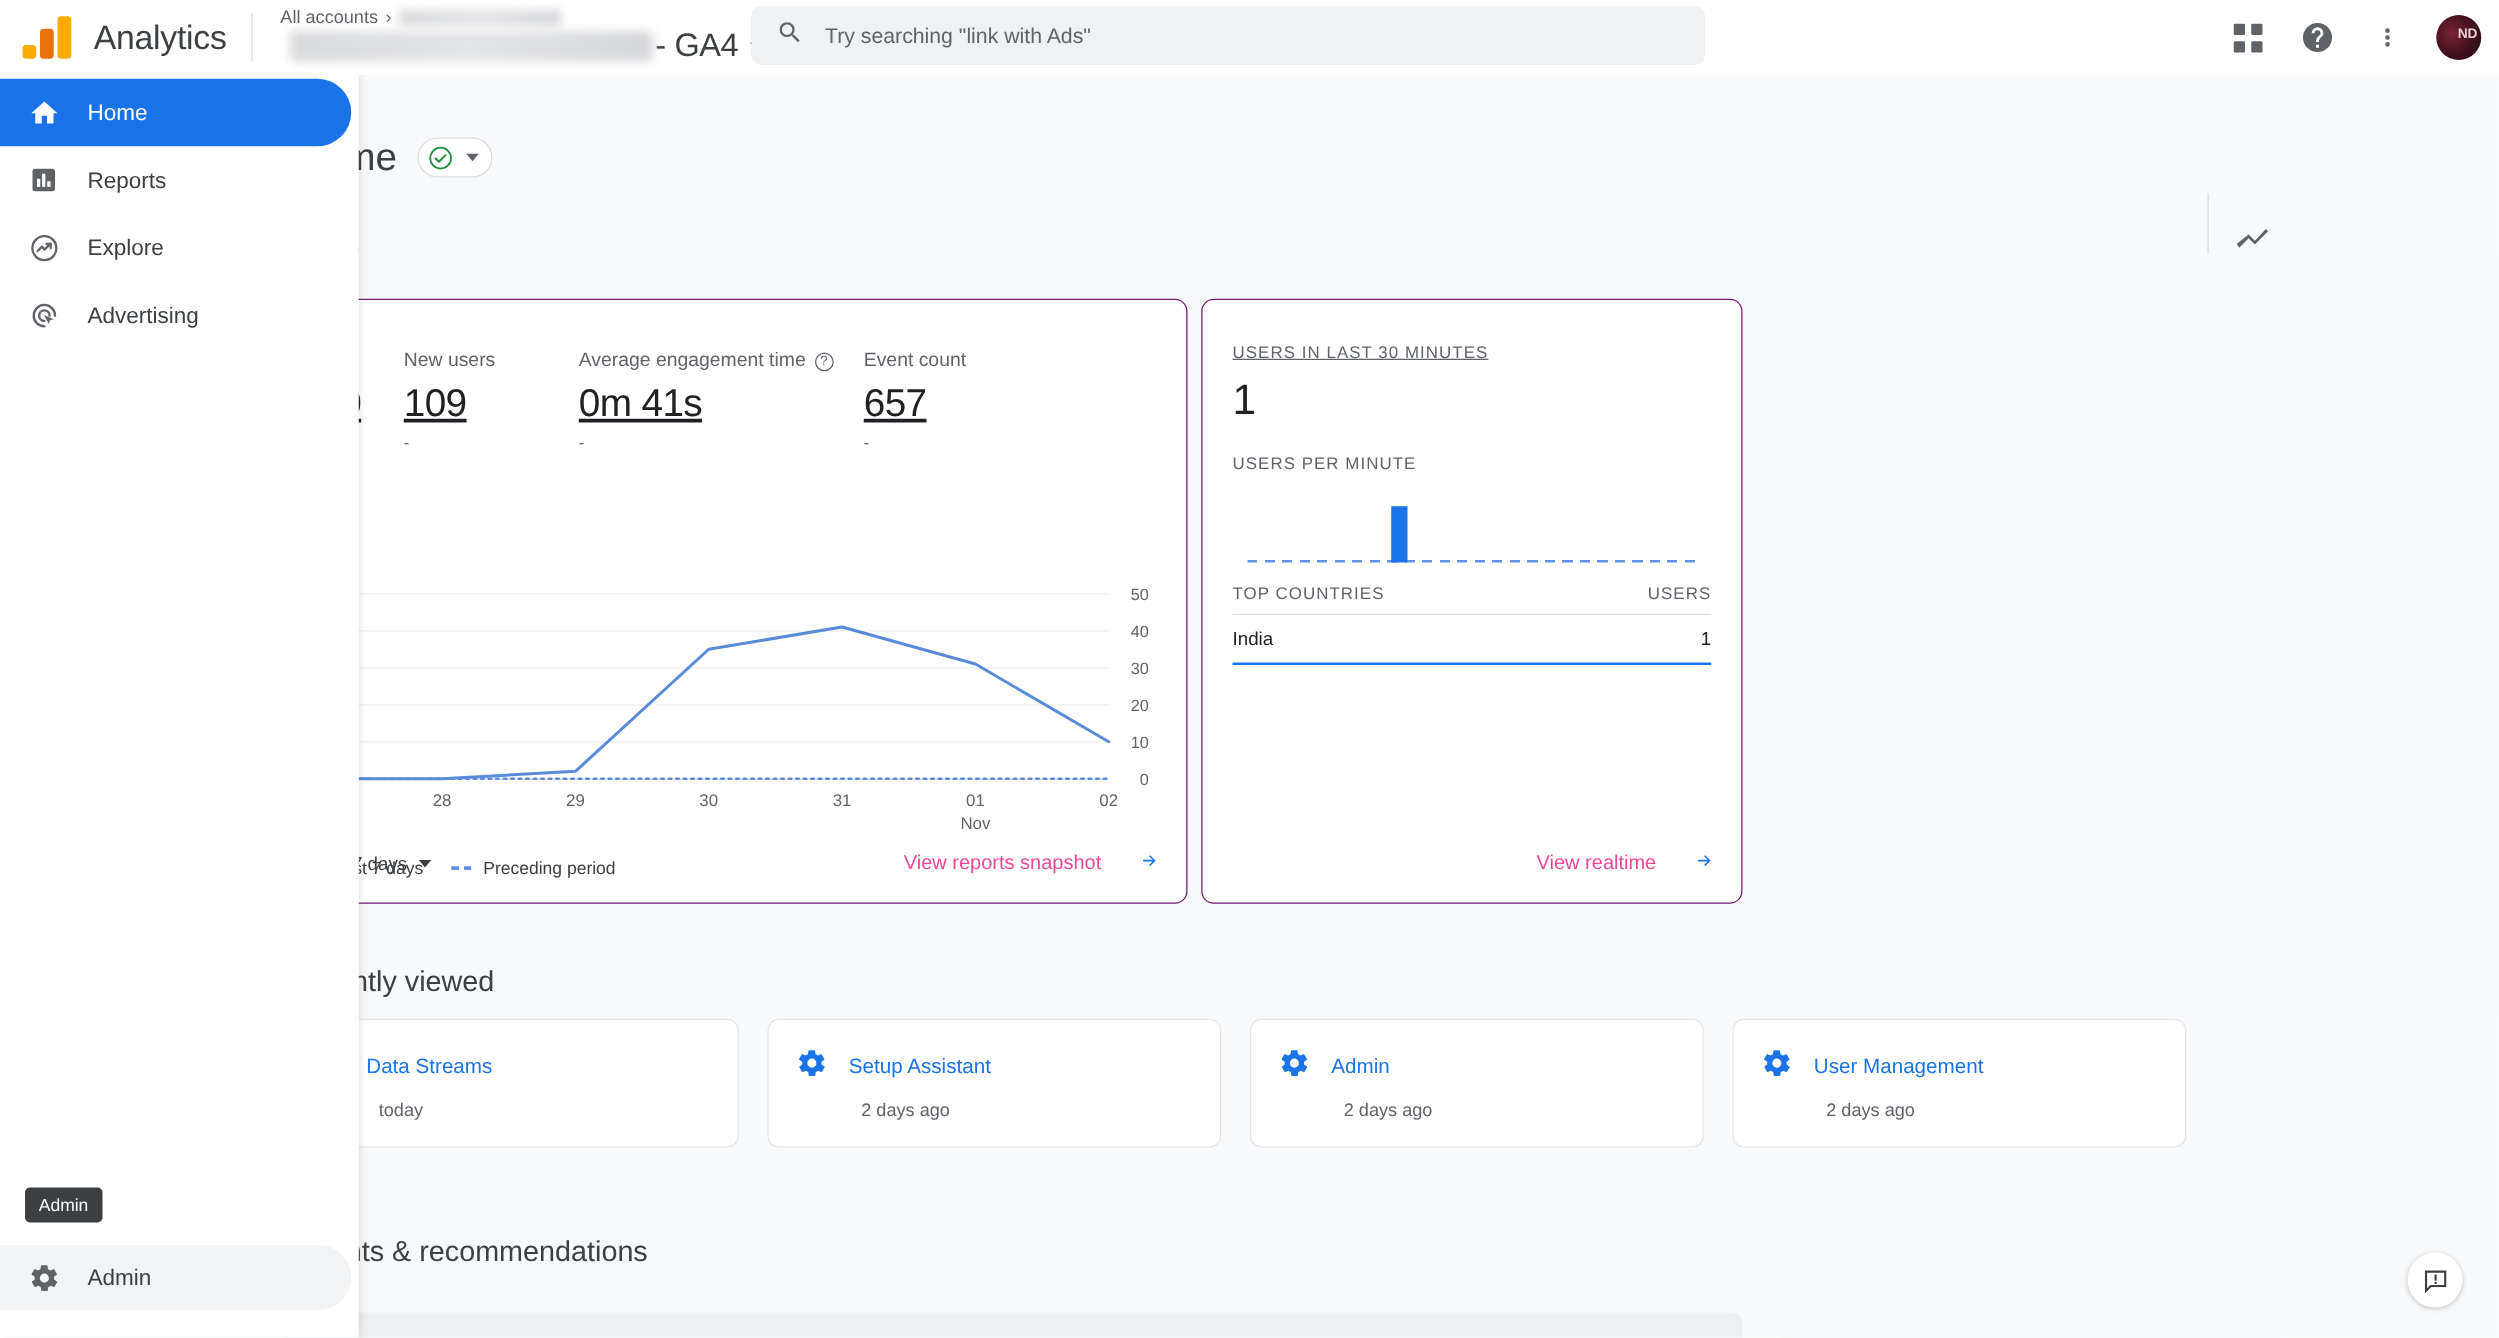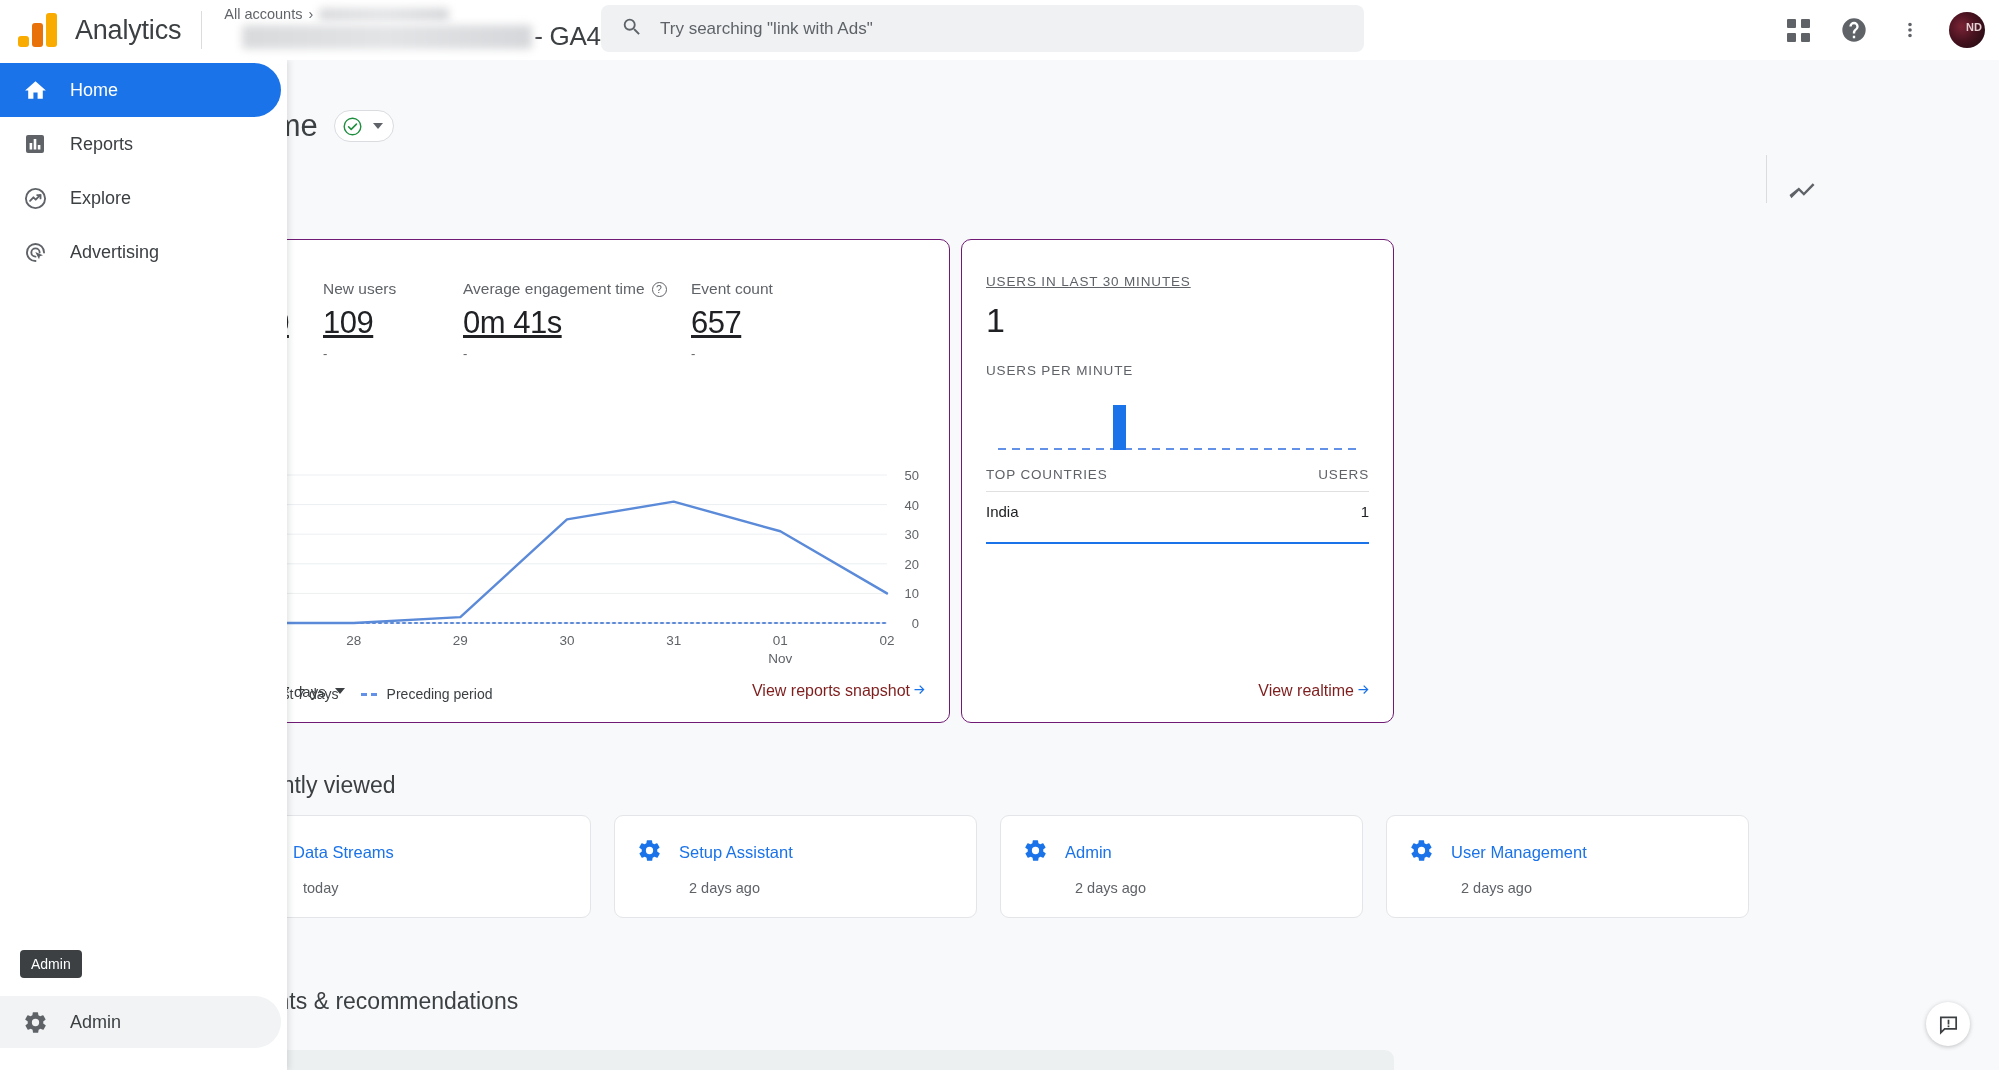--- a/index.html
+++ b/index.html
@@ -21,21 +21,21 @@
   .b1 { width: 11px; height: 11px; background: #F9AB00; border-radius: 50%; }
   .b2 { width: 11px; height: 24px; background: #E8710A; }
   .b3 { width: 11px; height: 34px; background: #F9AB00; }
   .brand-name { font-size: 27px; color: #3c4043; margin-left: 18px; letter-spacing: -0.2px; }
   .vdiv { width: 1px; height: 38px; background: #dadce0; margin-left: 20px; }
 
   .acct-wrap { margin-left: 22px; position: relative; height: 60px; width: 420px; }
   .acct-breadcrumb { position: absolute; top: 6px; left: 0; font-size: 14.5px; color: #5f6368; display: flex; align-items: center; gap: 6px; }
   .blurred { background: linear-gradient(90deg,#d9dadc,#e3e4e6,#d6d7da); filter: blur(4px); border-radius: 3px; display: inline-block; }
   .bc-blur { width: 130px; height: 13px; }
-  .acct-title { position: absolute; top: 21px; left: 18px; display: flex; align-items: center; font-size: 26px; color: #3c4043; text-align: center; }
+  .acct-title { position: absolute; top: 21px; left: 8px; display: flex; align-items: center; font-size: 26px; color: #3c4043; text-align: center; }
   .title-blur { width: 290px; height: 24px; margin-right: 2px; }
   .acct-suffix { font-size: 26px; color: #3c4043; letter-spacing: -0.3px; }
   .caret-down { width: 0; height: 0; border-left: 5px solid transparent; border-right: 5px solid transparent; border-top: 6px solid #3c4043; margin-left: 9px; }
 
   .searchbar {
     position: absolute; left: 601px; top: 5px; width: 763px; height: 47px;
     background: #eff1f3; border-radius: 8px; display: flex; align-items: center;
   }
   .searchbar .sicon { margin-left: 20px; color: #5f6368; }
   .searchbar input {
@@ -113,35 +113,35 @@
   .chart-legend { position: absolute; left: 12px; top: 446px; display: flex; gap: 22px; align-items: center; font-size: 14px; color: #3c4043; }
   .lg { display: flex; align-items: center; gap: 8px; }
   .lg-solid { width: 18px; height: 3px; background: #6391e8; border-radius: 2px; }
   .lg-dash { width: 18px; height: 3px;
     background: repeating-linear-gradient(90deg,#6391e8 0 6px,transparent 6px 10px); }
 
   .card-footer { position: absolute; bottom: 0; left: 0; width: 100%; height: 62px;
     display: flex; align-items: center; justify-content: space-between; padding: 0 20px; }
   .range-sel { display: flex; align-items: center; gap: 9px; font-size: 15px; color: #3c4043; cursor: pointer; }
   .range-caret { width: 0; height: 0; border-left: 5px solid transparent; border-right: 5px solid transparent; border-top: 6px solid #3c4043; }
-  .link-arrow { display: flex; align-items: center; gap: 0; font-size: 16px; color: #7f1d1d; cursor: pointer; text-align: right; }
+  .link-arrow { display: flex; align-items: center; gap: 29px; font-size: 16px; color: #ec4899; cursor: pointer; text-align: right; }
 
   
   .rt-pad { padding: 34px 24px 0 24px; }
   .rt-label { font-size: 13.5px; color: #5f6368; letter-spacing: 0.85px; text-decoration: underline; }
   .rt-big { font-size: 34px; color: #202124; margin-top: 12px; letter-spacing: -0.5px; }
   .rt-label2 { font-size: 13.5px; color: #5f6368; letter-spacing: 0.85px; margin-top: 23px; }
   .spark { position: relative; height: 58px; margin-top: 14px; }
   .spark-base { position: absolute; bottom: 0; left: 12px; right: 12px; height: 2px;
     background: repeating-linear-gradient(90deg,#6391e8 0 8px,transparent 8px 14px); }
   .spark-bar { position: absolute; bottom: 0; left: 127px; width: 13px; height: 45px; background: #1a73e8; }
   .tc-head { display: flex; justify-content: space-between; font-size: 13.5px; color: #5f6368;
     letter-spacing: 0.85px; margin-top: 17px; padding-bottom: 9px; border-bottom: 1px solid #e0e0e0; }
   .tc-row { display: flex; justify-content: space-between; font-size: 15px; color: #202124;
-    padding: 11px 0 22px 0; border-bottom: 2px solid #1a73e8; }
+    padding: 11px 0 10px 0; border-bottom: 2px solid #1a73e8; }
 
   
   .section-title { position: absolute; font-size: 23px; color: #3c4043; }
   .rv-title { left: 228px; top: 712px; }
   .rv-cards { position: absolute; left: 228px; top: 755px; display: flex; gap: 23px; }
   .rv-card { width: 363px; height: 103px; background: #fff; border: 1px solid #e3e5e8;
     border-radius: 9px; padding: 22px 0 0 22px; cursor: pointer; }
   .rv-top { display: flex; align-items: center; gap: 17px; }
   .rv-name { font-size: 16.5px; color: #1a73e8; }
   .rv-time { font-size: 14.5px; color: #5f6368; margin-top: 13px; margin-left: 52px; }

